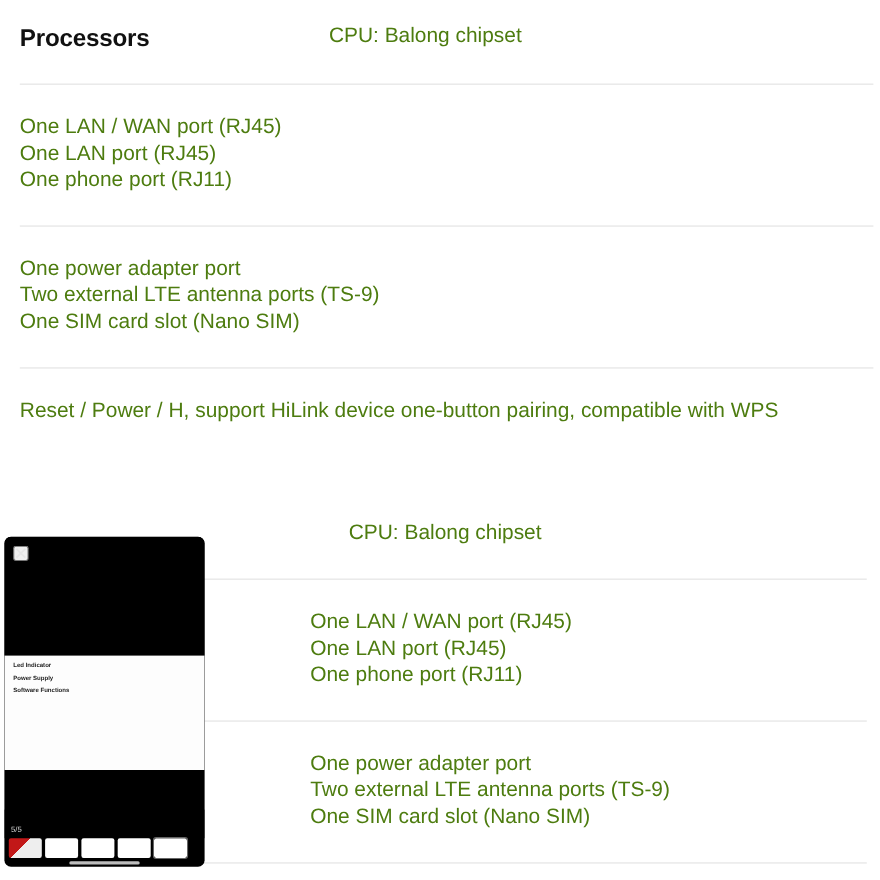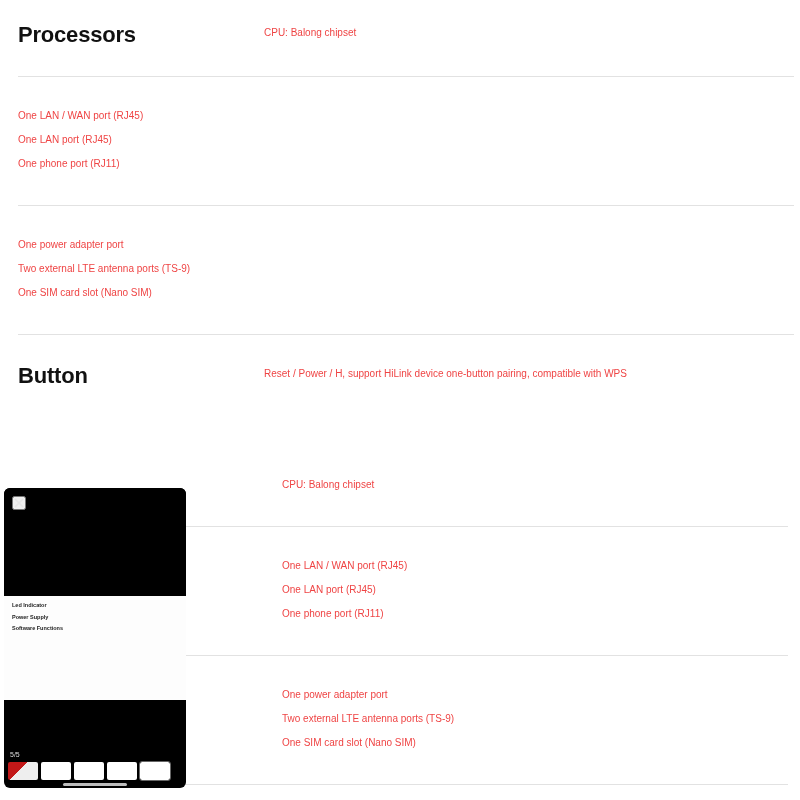--- a/index.html
+++ b/index.html
@@ -1,23 +1,23 @@
 <!DOCTYPE html>
 <html><head>
 <meta charset="utf-8">
 <style>
   * { box-sizing: border-box; margin: 0; padding: 0; }
   html, body { width: 800px; height: 800px; overflow: hidden; background: #fff; font-family: -apple-system, "Helvetica Neue", Arial, sans-serif; }
   .page { width: 800px; height: 800px; position: relative; }
 
   .spec-list { position: absolute; inset: 0; padding: 18px 6px 0 18px; filter: blur(0.6px); }
   .spec-row { display: flex; border-bottom: 1px solid #e2e2e2; padding: 28px 0; }
-  .spec-row:first-child { padding-top: 4px; }
+  .spec-row:first-child { padding-top: 4px; gap: 35px; }
   .spec-label { width: 246px; flex: none; font-size: 22px; font-weight: 700; color: #111; letter-spacing: -0.2px; }
-  .spec-value { flex: 1; font-size: 10px; line-height: 22px; color: #ef4444; }
+  .spec-value { flex: 1; font-size: 19px; line-height: 22px; color: #4d7c0f; }
   .spec-value div { margin-bottom: 2px; }
 
   
   .dup { position: absolute; left: 18px; right: 6px; top: 468px; }
   .dup .spec-label { color: #111; }
   .dup .spec-row:last-child .spec-label { position: relative; top: 2px; }
 
   
   .gallery { position: absolute; left: 4px; width: 182px; top: 488px; bottom: 12px; background: #000; border-radius: 6px; overflow: hidden; color:#fff; font-size:8px; }
   .gallery .close { position: absolute; top: 8px; left: 8px; width: 14px; height: 14px; display:flex; align-items:center; justify-content:center; }
@@ -54,21 +54,20 @@
       </div>
     </div>
     <div class="spec-row">
       <div class="spec-value">
         <div>One power adapter port</div>
         <div>Two external LTE antenna ports (TS-9)</div>
         <div>One SIM card slot (Nano SIM)</div>
       </div>
     </div>
     <div class="spec-row" style="border-bottom:none;">
-      <div class="spec-label">Button</div>
       <div class="spec-value">
         <div>Reset / Power / H, support HiLink device one-button pairing, compatible with WPS</div>
       </div>
     </div>
   </div>
 
   <div class="spec-list dup" style="padding-top:0;">
     <div class="spec-row" style="padding-top:6px;">
       <div class="spec-label"></div>
       <div class="spec-value">

